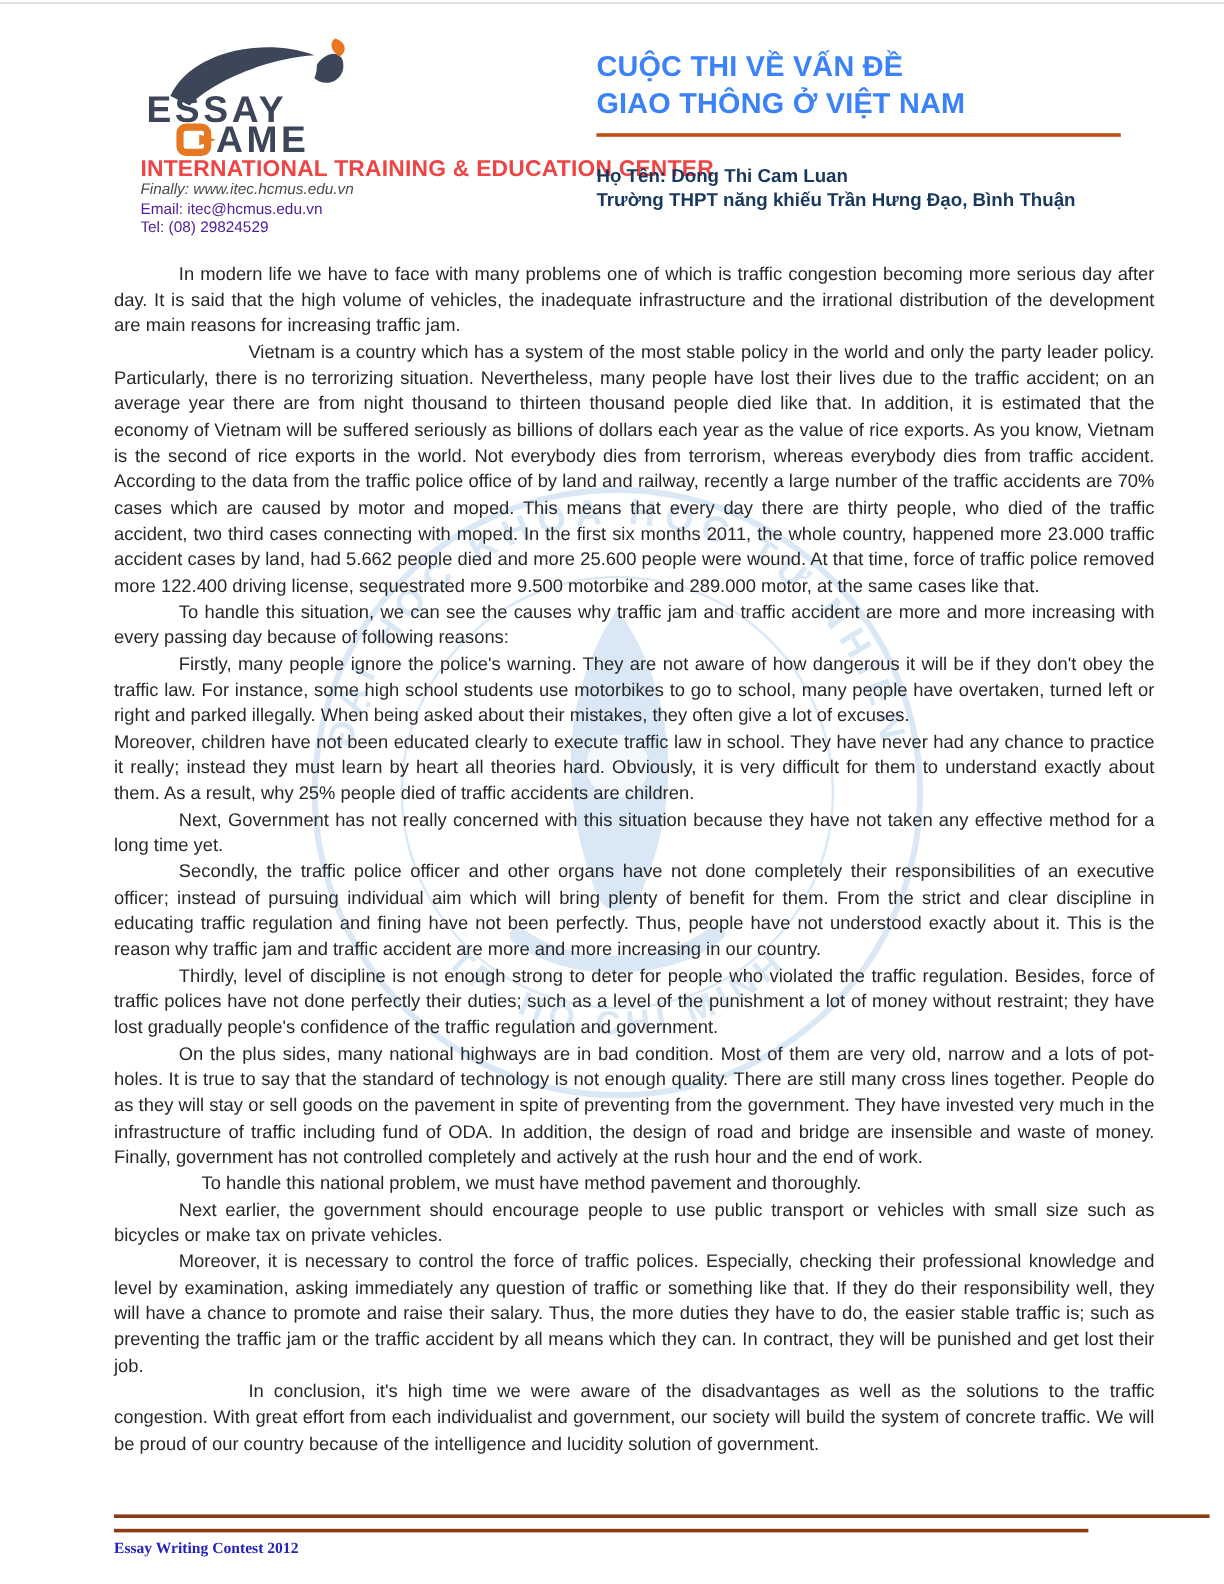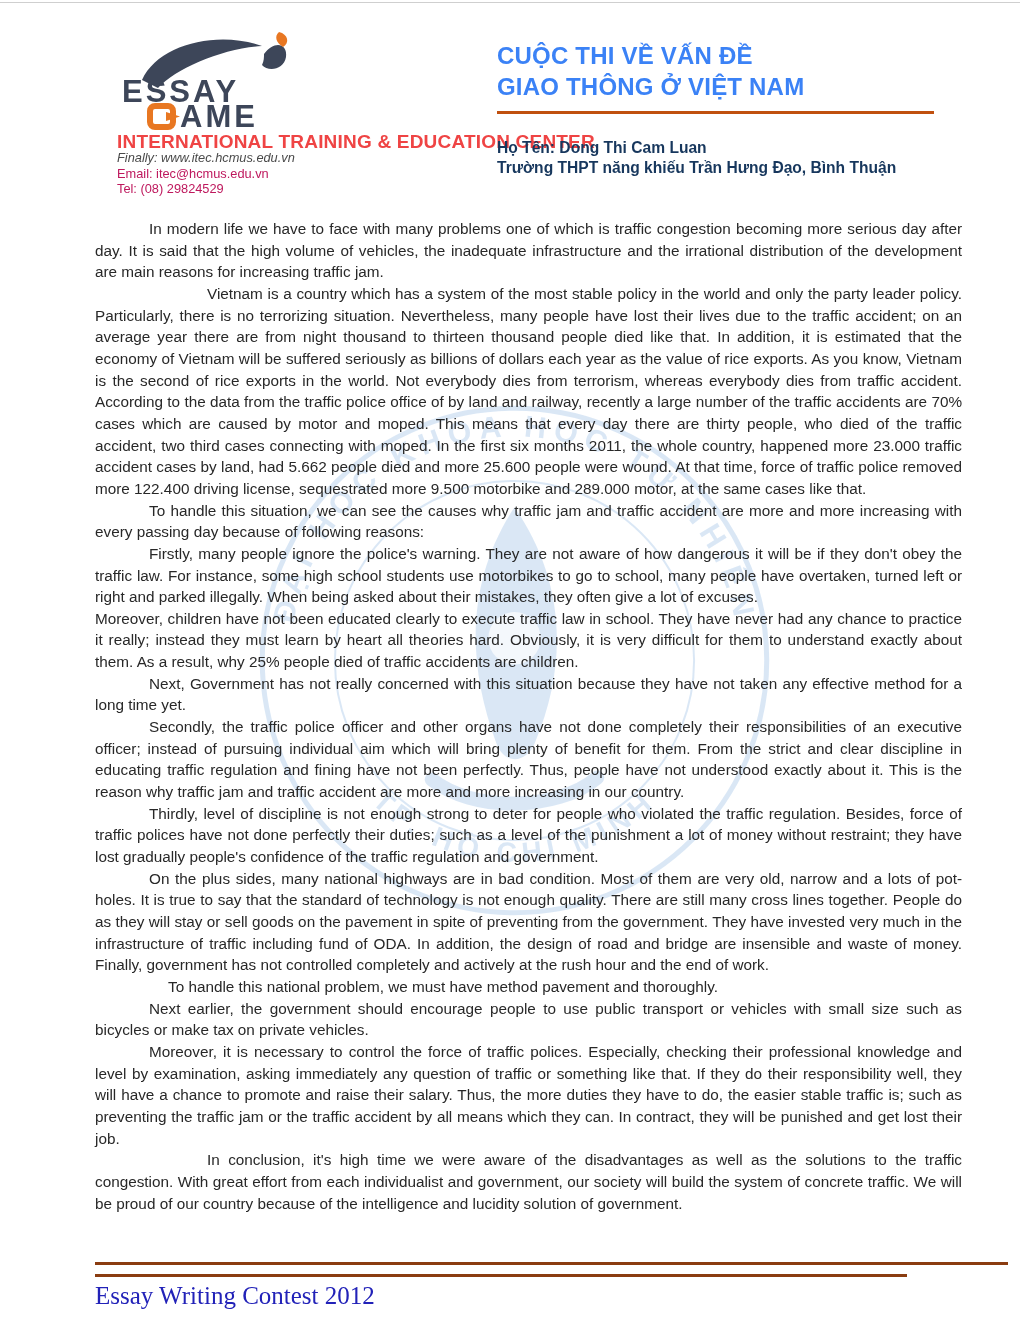--- a/index.html
+++ b/index.html
@@ -11,21 +11,21 @@
 
   
   .watermark{position:absolute;left:232px;top:378px;width:565px;height:565px;opacity:.42;z-index:0;pointer-events:none;}
   .watermark text{font-family:"Liberation Sans",sans-serif;font-weight:bold;fill:#a9c8e9;}
 
   
   .logo-svg{position:absolute;left:116px;top:30px;width:178px;height:102px;z-index:2;}
   .logo-svg text{font-family:"Liberation Sans",sans-serif;font-weight:bold;fill:#3d4659;}
   .org-block{position:absolute;left:117px;top:134px;z-index:2;}
   .org-name{font-weight:bold;font-size:19px;color:#ef4444;letter-spacing:.2px;line-height:16px;}
-  .org-line{font-size:12.8px;color:#be185d;line-height:15.6px;}
+  .org-line{font-size:12.8px;color:#4c1d95;line-height:15.6px;}
   .org-line.website{font-style:italic;color:#4a4a4a;}
 
   
   .contest-block{position:absolute;left:497px;top:40px;width:440px;z-index:2;}
   .contest-title div{color:#3b82f6;font-weight:bold;font-size:24px;line-height:31px;letter-spacing:.2px;}
   .title-rule{height:3px;background:#c0500f;border:0;margin:9px 0 0 0;width:437px;}
   .participant{margin-top:24px;}
   .participant div{font-weight:bold;color:#17375d;font-size:15.6px;line-height:19.8px;}
 
   
@@ -34,21 +34,21 @@
   .ind-md{text-indent:54px;}
   .ind-md2{text-indent:73px;}
   .ind-lg{text-indent:112px;}
   .ind-none{text-indent:0;}
 
   
   .rule1{position:absolute;left:95px;top:1262px;width:913px;height:3px;background:#8a3c10;z-index:2;}
   .rule2{position:absolute;left:95px;top:1274px;width:812px;height:3px;background:#8a3c10;z-index:2;}
   .footer-text{
     position:absolute;left:95px;top:1282px;z-index:2;
-    font-family:"Liberation Serif",serif;font-weight:normal;font-size:25px;color:#2222b8;
+    font-family:"Liberation Serif",serif;font-weight:bold;font-size:13px;color:#2222b8;
   }
 </style>
 </head>
 <body>
 
 <div class="page">
   <div class="scan-edge"></div>
 
   <svg class="watermark" viewBox="0 0 560 560" aria-hidden="true">
     <circle cx="280" cy="280" r="250" fill="none" stroke="#a9c8e9" stroke-width="5"></circle>

